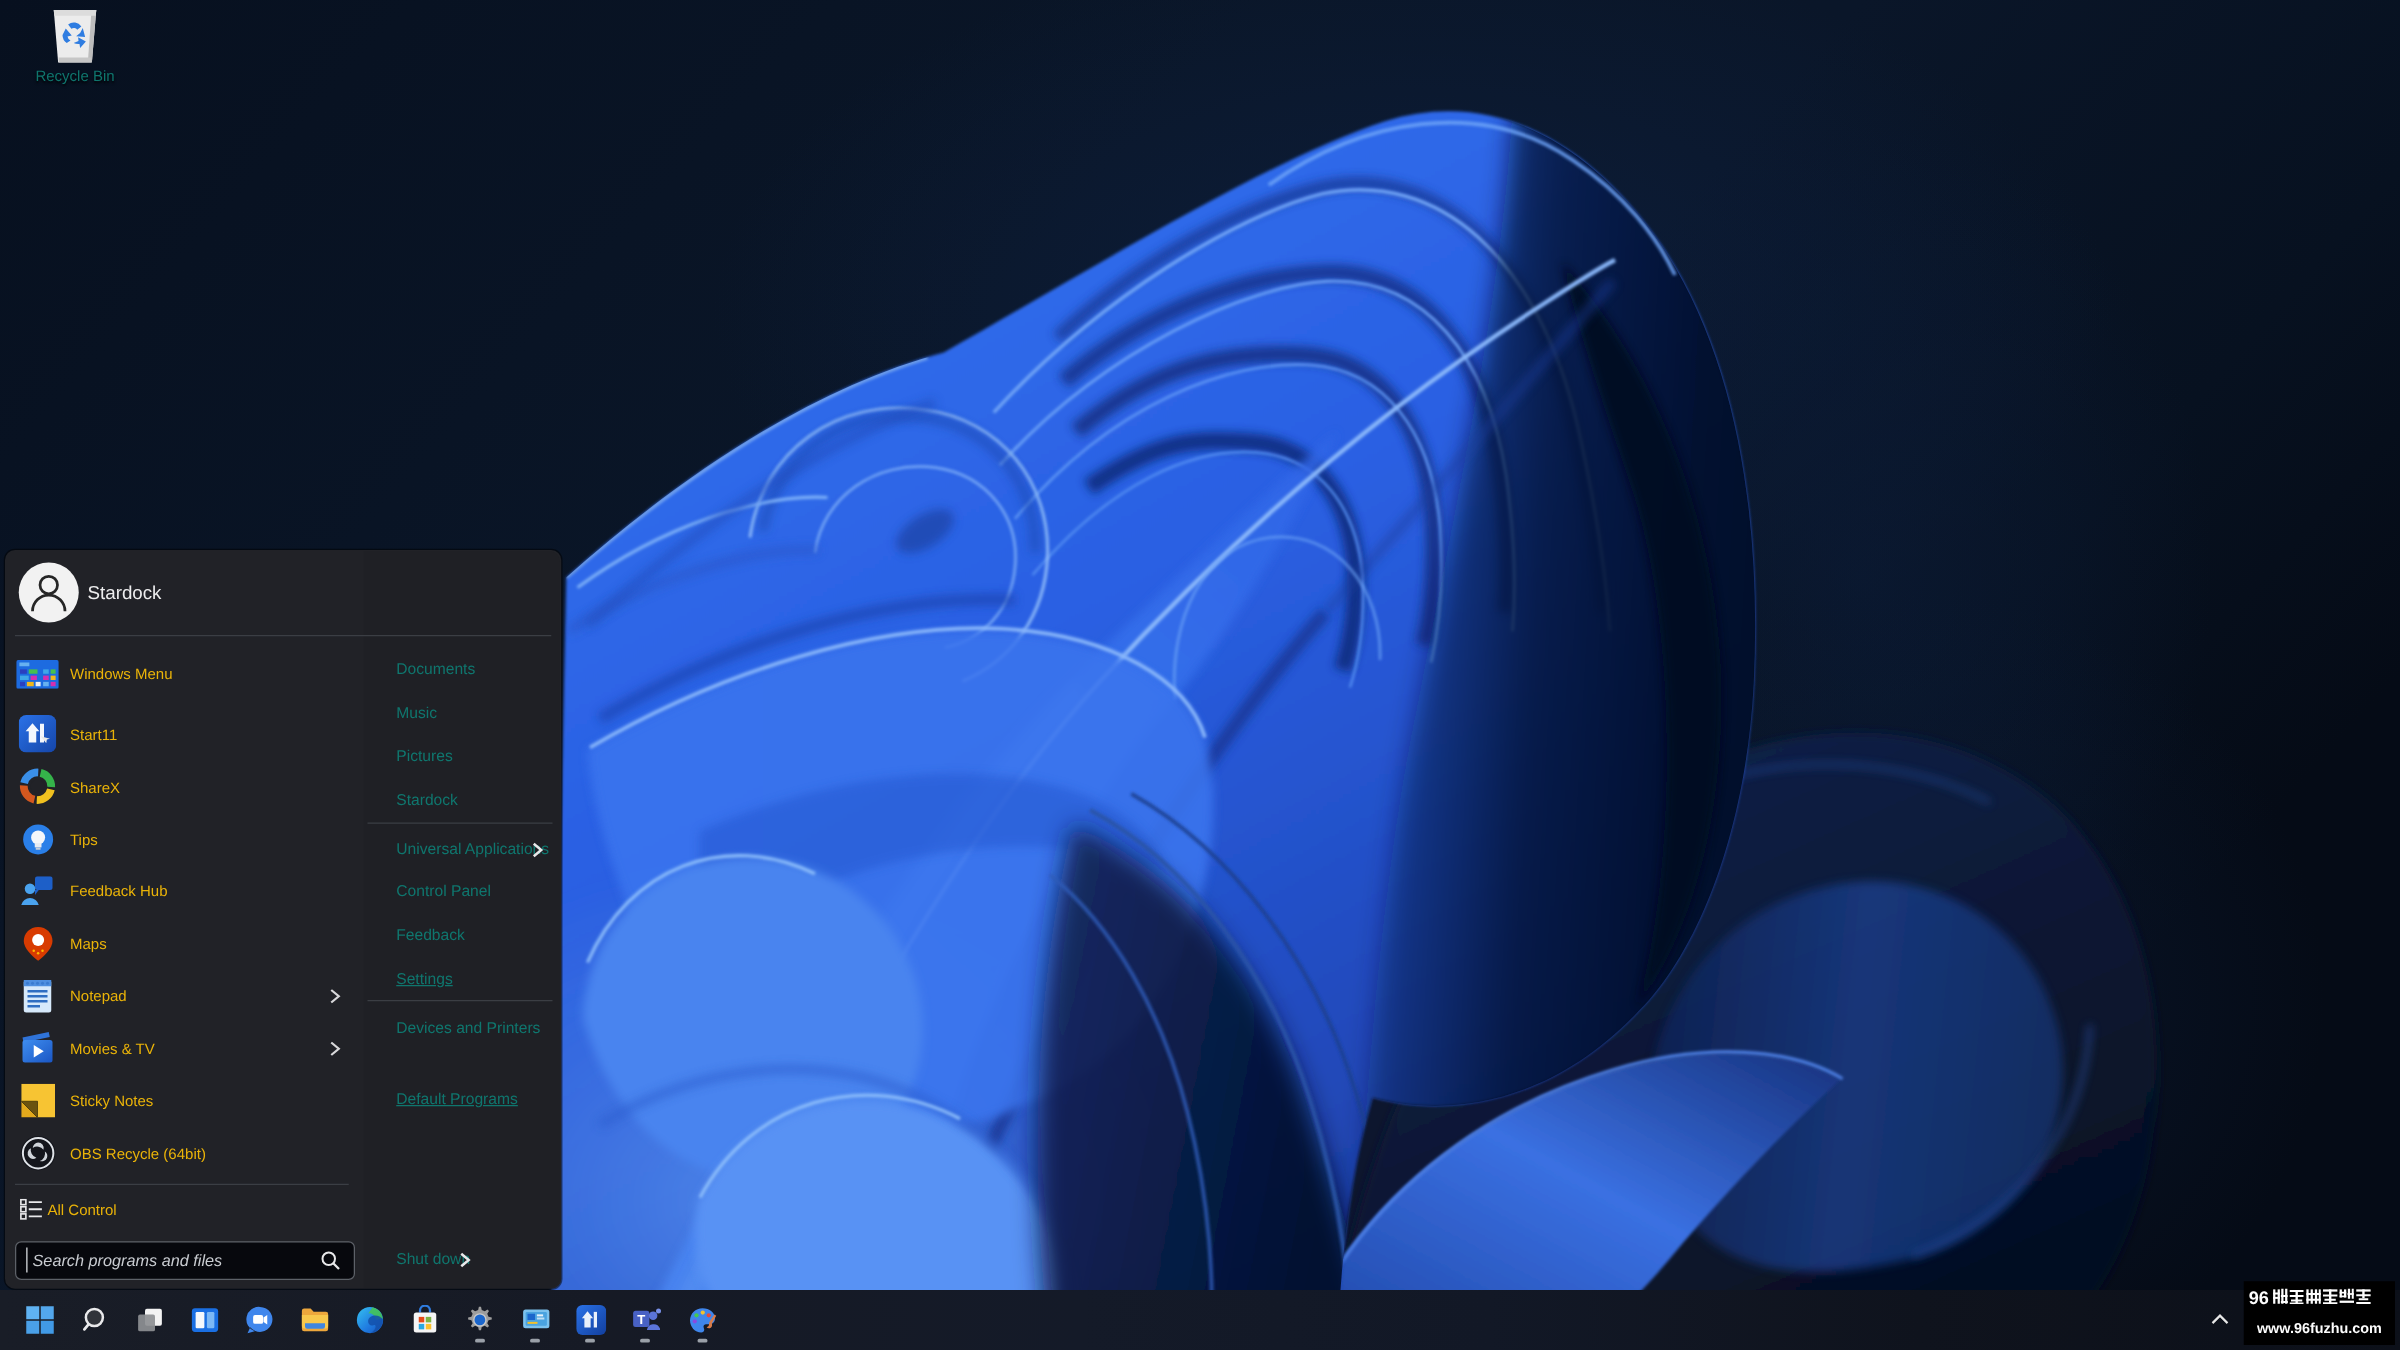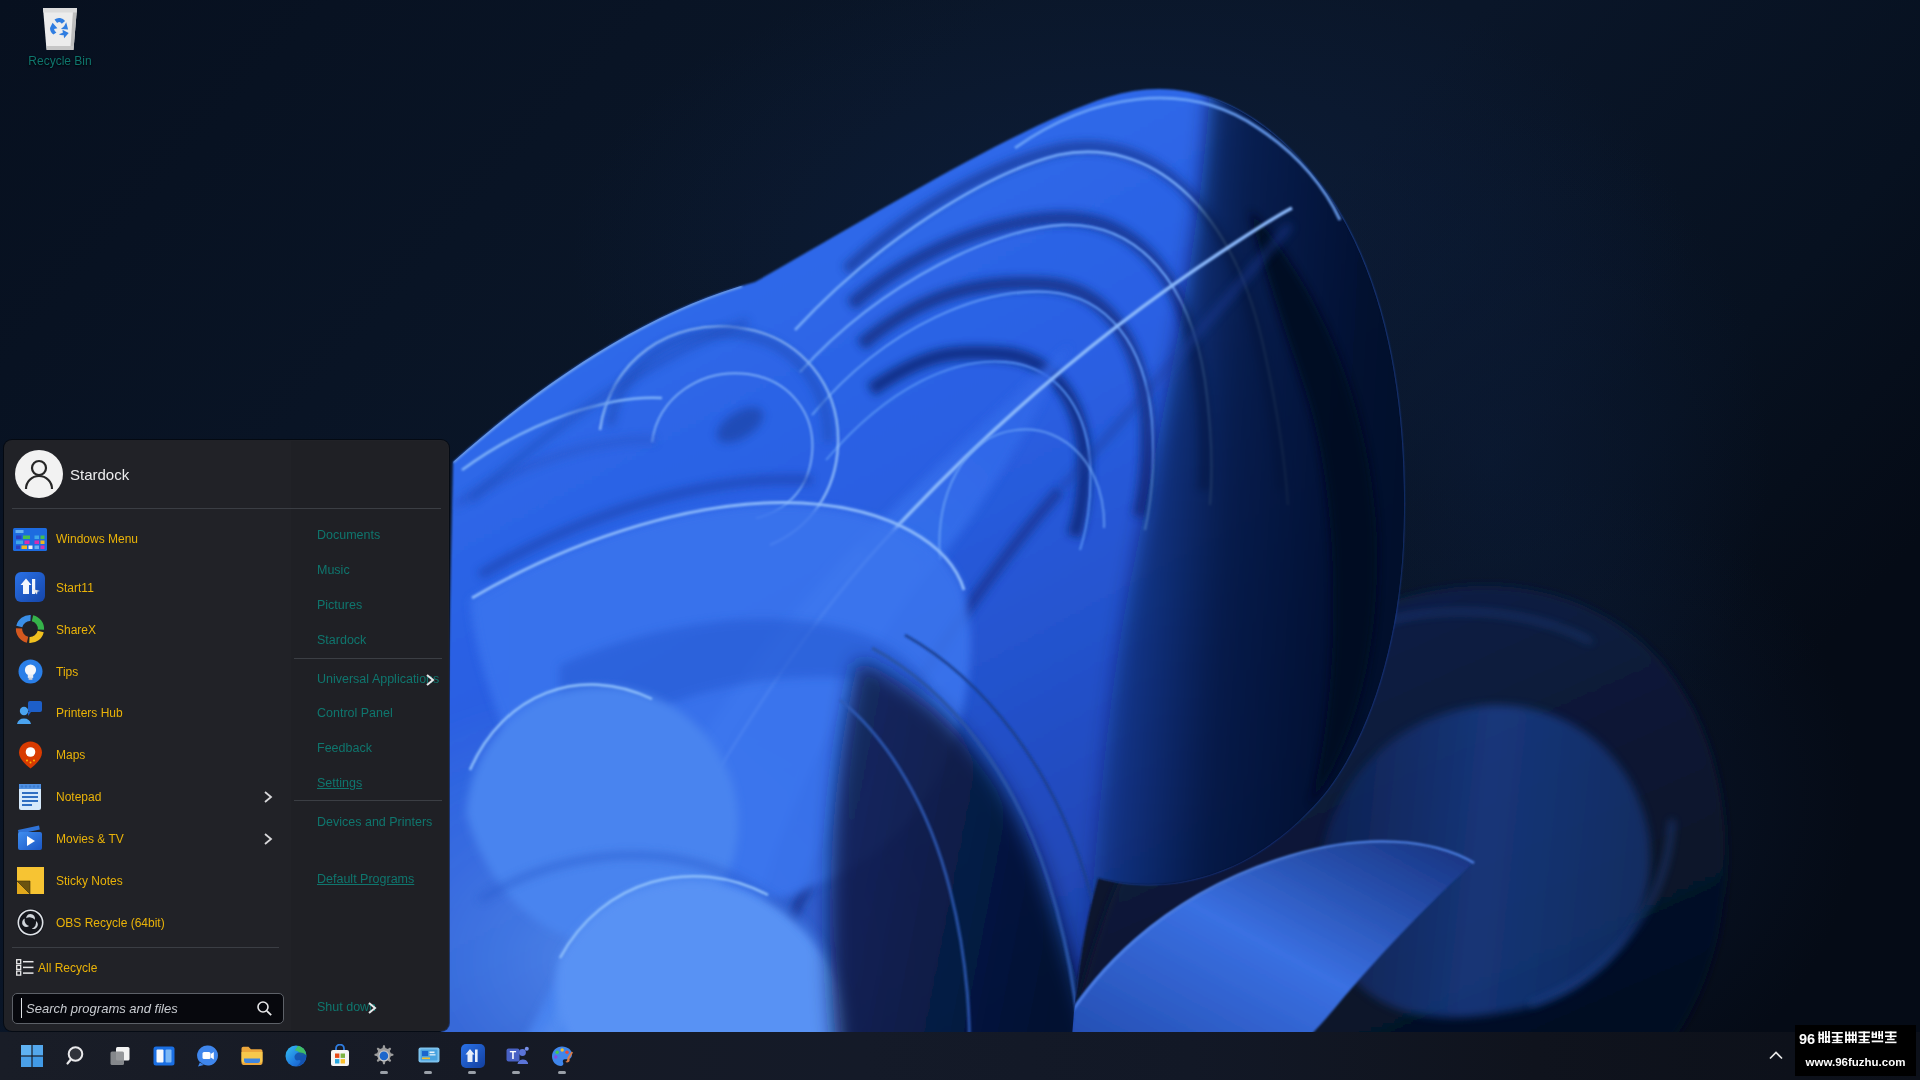--- a/index.html
+++ b/index.html
@@ -278,21 +278,21 @@
 <div class="mi" style="top:664px;">Tips</div>
 
 <div class="ic" style="top:701px;left:16px;">
   <svg width="28" height="26" viewBox="0 0 28 26">
     <rect x="12" y="0" width="14" height="11" rx="2" fill="#1d5fc8"></rect>
     <path d="M15 11 l-3 4 l0 -4 Z" fill="#1d5fc8"></path>
     <circle cx="8" cy="10" r="4.2" fill="#4aa3ef"></circle>
     <path d="M1 23 a7.2 7.2 0 0 1 14 0 Z" fill="#4aa3ef"></path>
   </svg>
 </div>
-<div class="mi" style="top:705px;">Printers Hub</div>
+<div class="mi" style="top:705px;">Feedback Hub</div>
 
 <div class="ic" style="top:741px;left:18px;">
   <svg width="25" height="28" viewBox="0 0 25 28">
     <path d="M12.5 0.5 C 19 0.5 24 5.5 24 11.7 C 24 17 18 23.6 12.5 27.5 C 7 23.6 1 17 1 11.7 C 1 5.5 6 0.5 12.5 0.5 Z" fill="#d83b01"></path>
     <circle cx="12.5" cy="11" r="4.8" fill="#fff"></circle>
     <circle cx="9" cy="19.5" r="1" fill="#ffb900"></circle>
     <circle cx="12.5" cy="21.5" r="1" fill="#ffb900"></circle>
     <circle cx="16" cy="19.5" r="1" fill="#ffb900"></circle>
   </svg>
 </div>
@@ -374,21 +374,21 @@
       <rect x="0.7" y="6.4" width="4" height="4"></rect>
       <rect x="0.7" y="12.1" width="4" height="4"></rect>
     </g>
     <g stroke="#e8e8ea" stroke-width="1.5">
       <line x1="7" y1="2.7" x2="17.5" y2="2.7"></line>
       <line x1="7" y1="8.4" x2="17.5" y2="8.4"></line>
       <line x1="7" y1="14.1" x2="17.5" y2="14.1"></line>
     </g>
   </svg>
 </div>
-<div class="mi" style="top:960px;left:38px;">All Recycle</div>
+<div class="mi" style="top:960px;left:38px;">All Control</div>
 
 <div id="sbox">
   <div class="caret"></div>
   <div class="ph">Search programs and files</div>
   <div class="mag"><svg width="17" height="17" viewBox="0 0 17 17">
     <circle cx="7" cy="7" r="5" fill="none" stroke="#e8e8ea" stroke-width="1.6"></circle>
     <line x1="10.8" y1="10.8" x2="15.2" y2="15.2" stroke="#e8e8ea" stroke-width="1.8"></line>
   </svg></div>
 </div>
 

